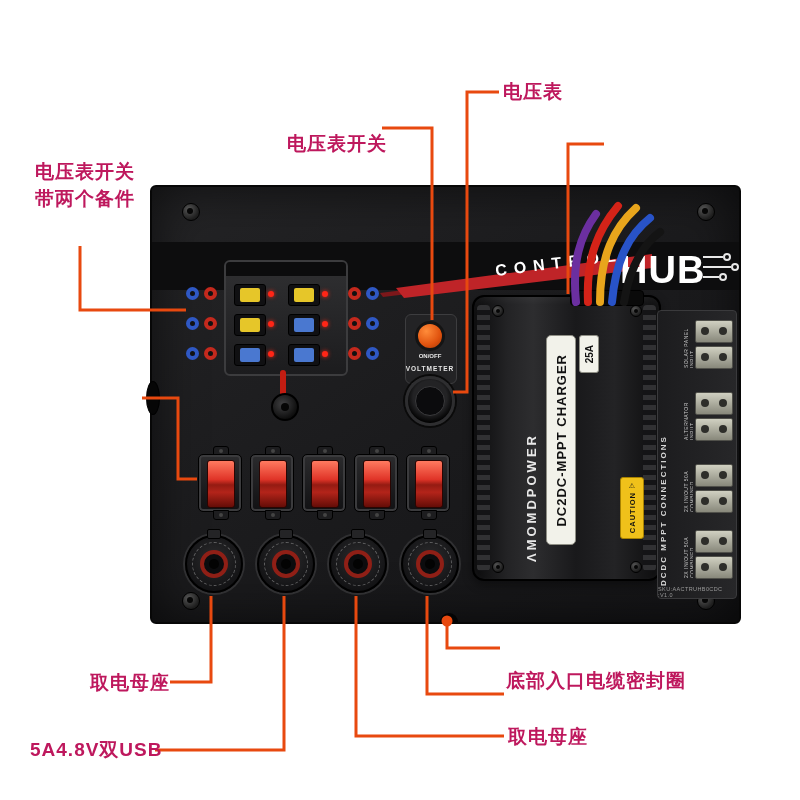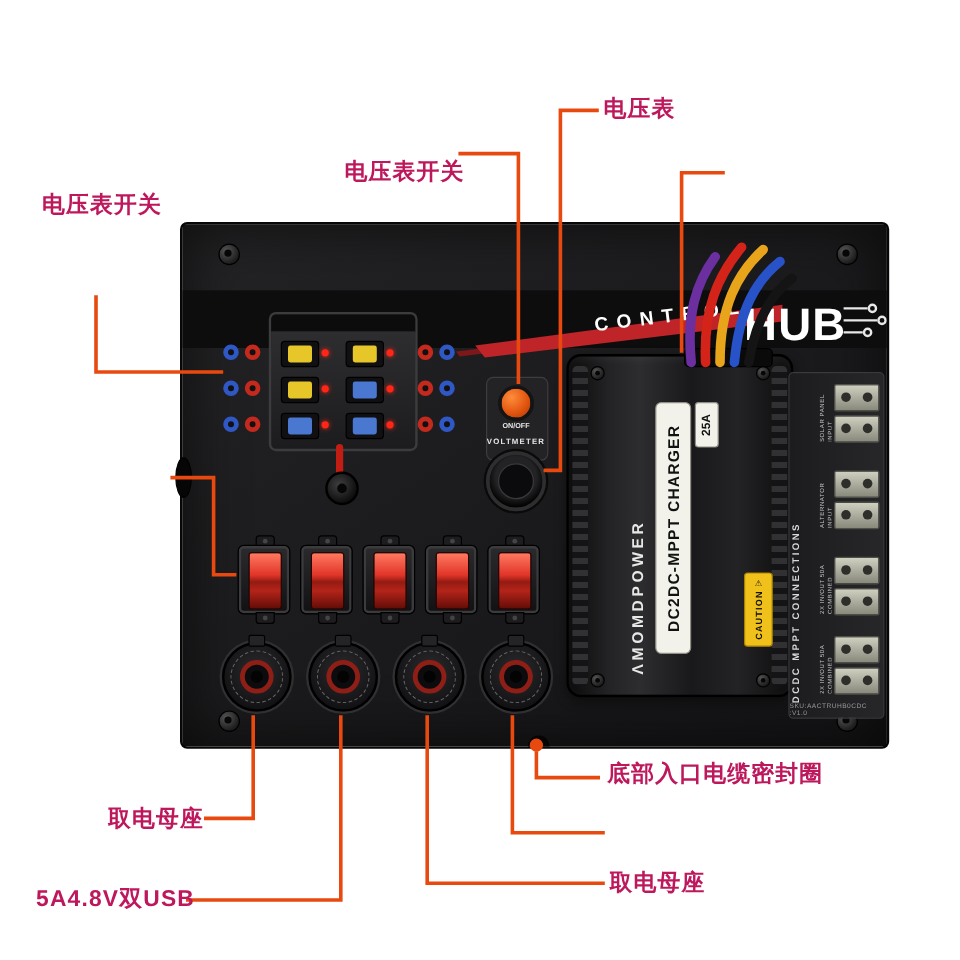--- a/index.html
+++ b/index.html
@@ -290,21 +290,22 @@
       <polyline points="155,750 284,750 284,596"></polyline>
       <polyline points="504,736 356,736 356,596"></polyline>
       <polyline points="504,694 427,694 427,596"></polyline>
       <polyline points="500,648 447,648 447,626"></polyline>
     </g>
     <circle cx="447" cy="621" r="5.5" fill="#e8490f"></circle>
   </svg>
 
   <div class="ann" style="left:35px;top:158px;">
     <div class="ln">电压表开关</div>
+    <div class="ln">带两个备件</div>
   </div>
   <div class="ann" style="left:287px;top:132px;">电压表开关</div>
   <div class="ann" style="left:503px;top:80px;">电压表</div>
   <div class="ann" style="left:90px;top:671px;">取电母座</div>
   <div class="ann" style="left:30px;top:738px;">5A4.8V双USB</div>
-  <div class="ann" style="left:506px;top:634px;">底部入口电缆密封圈</div>
+  <div class="ann" style="left:506px;top:669px;">底部入口电缆密封圈</div>
   <div class="ann" style="left:508px;top:725px;">取电母座</div>
 
 </div>
 
 </body></html>

